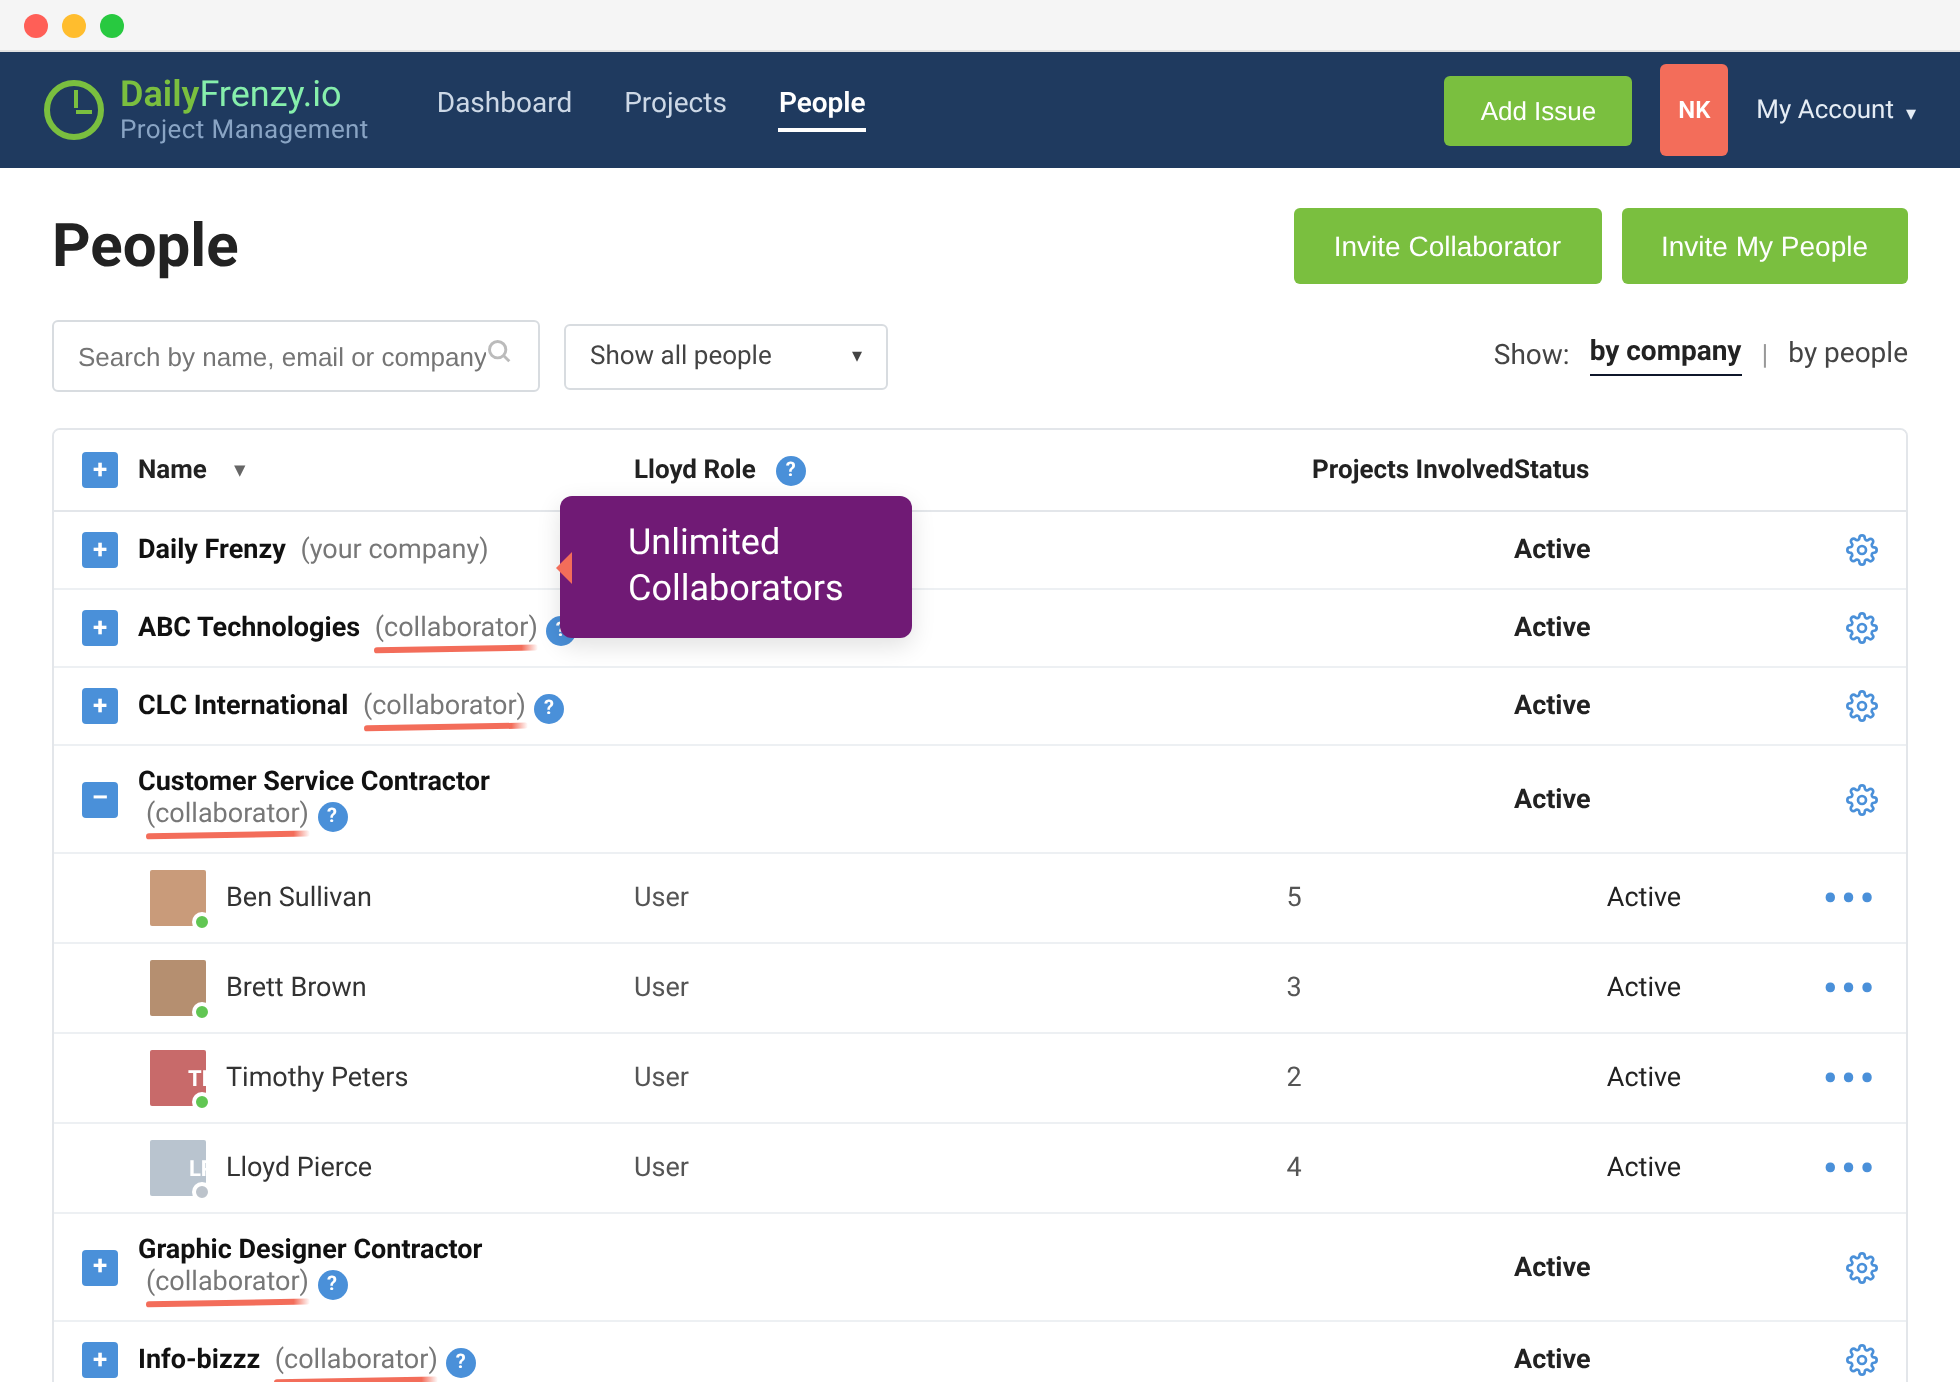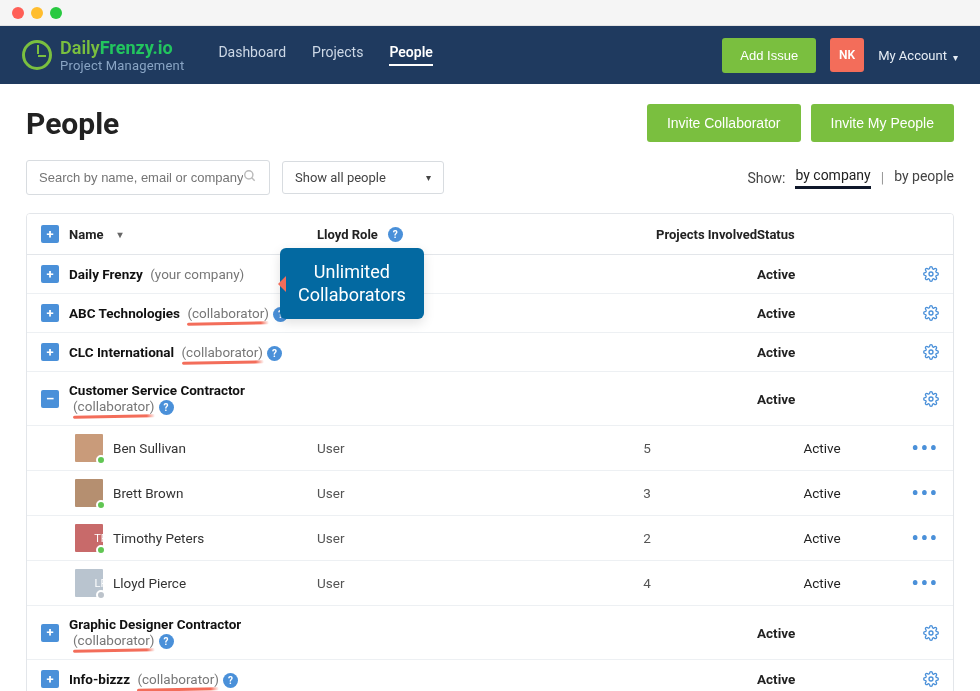--- a/index.html
+++ b/index.html
@@ -8,70 +8,70 @@
   .traffic { width: 12px; height: 12px; border-radius: 50%; }
   .tred { background: #ff5f57; } .tyellow { background: #ffbd2e; } .tgreen { background: #28c940; }
 
   .topbar { background: #1f3a5f; height: 58px; display: flex; align-items: center; padding: 0 22px; color: #fff; }
   .logo { display: flex; align-items: center; gap: 8px; margin-right: 34px; }
   .logo-icon { width: 30px; height: 30px; border-radius: 50%; border: 3px solid #7abf3f; position: relative; background: #1f3a5f; }
   .logo-icon:before { content:""; position:absolute; width:2px; height:9px; background:#7abf3f; top:2px; left:12px; }
   .logo-icon:after { content:""; position:absolute; width:8px; height:2px; background:#7abf3f; top:12px; left:13px; }
   .logo-text { display:flex; flex-direction:column; line-height:1; }
   .logo-text .brand { font-size: 18px; }
-  .logo-text .brand .d { color:#7abf3f; font-weight:600;} .logo-text .brand .f { color:#22c55e; font-weight:700;}
+  .logo-text .brand .d { color:#7abf3f; font-weight:600;} .logo-text .brand .f { color:#86efac; font-weight:400;}
   .logo-text .sub { font-size: 13px; color:#89a4c4; letter-spacing:0.2px; margin-top:2px; }
   .nav { display: flex; gap: 26px; font-size: 14px; color: #cdd8e6; }
   .nav a { color:#cdd8e6; text-decoration:none; padding-bottom:4px; cursor:pointer; }
   .nav a.active { color:#fff; border-bottom:2px solid #fff; font-weight:600; }
   .topbar-right { margin-left:auto; display:flex; align-items:center; gap:14px; }
   .btn-green { background:#7abf3f; color:#fff; border:none; border-radius:3px; padding:10px 18px; font-size:13px; cursor:pointer; }
-  .avatar-badge { background:#f36d5a; color:#fff; width:34px; height:34px; border-radius:3px; display:flex; align-items:center; justify-content:center; font-size:12px; font-weight:600; }
+  .avatar-badge { background:#f36d5a; color:#fff; width:34px; height:46px; border-radius:3px; display:flex; align-items:center; justify-content:center; font-size:12px; font-weight:600; }
   .account { color:#e6edf5; font-size:13px; display:flex; align-items:flex-end; gap:6px; cursor:pointer; }
 
   .page { padding: 20px 26px; }
   .page-head { display:flex; align-items:center; margin-bottom:18px; }
   .page-title { font-size:30px; font-weight:700; color:#222; }
   .head-actions { margin-left:auto; display:flex; gap:10px; }
   .btn-green-lg { background:#7abf3f; color:#fff; border:none; border-radius:3px; padding:11px 20px; font-size:14px; cursor:pointer; }
 
   .controls-row { display:flex; align-items:center; margin-bottom:18px; }
   .search-box { display:flex; align-items:center; border:1px solid #d8dce0; border-radius:3px; padding:8px 12px; width:244px; background:#fff; }
   .search-box input { border:none; outline:none; flex:1; font-size:13px; color:#888; background:transparent; }
   .search-icon { color:#bbb; font-size:14px; }
   .select-box { border:1px solid #d8dce0; border-radius:3px; padding:8px 12px; background:#fff; width:162px; margin-left:12px; display:flex; align-items:center; justify-content:space-between; font-size:13px; color:#444; cursor:pointer; }
   .show-toggle { margin-left:auto; font-size:14px; color:#444; display:flex; align-items:center; gap:10px; }
   .show-toggle .opt { cursor:pointer; padding-bottom:3px; }
-  .show-toggle .opt.active { font-weight:400; color:#222; border-bottom:3px solid #0f172a; }
+  .show-toggle .opt.active { font-weight:700; color:#222; border-bottom:1px solid #0f172a; }
   .show-toggle .sep { color:#999; }
 
   .table-wrap { border:1px solid #e3e6ea; border-radius:4px; overflow:hidden; }
   .thead { display:flex; align-items:center; background:#fff; border-bottom:1px solid #e3e6ea; font-weight:700; font-size:13px; color:#222; padding:11px 14px; }
   .row { display:flex; align-items:center; background:#fff; border-bottom:1px solid #edf0f3; padding:10px 14px; font-size:13.5px; position:relative; }
   .row:last-child { border-bottom:none; }
   .row.sub { padding:8px 14px 8px 48px;text-align:center; }
   .col-name { flex: 0 0 276px; display:flex; align-items:center; gap:10px; }
   .col-role { flex: 0 0 220px; color:#555; display:flex; align-items:center; gap:6px; }
   .col-proj { flex: 0 0 220px; color:#555; }
   .col-status { flex: 0 0 130px; font-weight:700; color:#222; }
   .thead .col-status { font-weight:700; }
   .col-action { margin-left:auto; color:#4a90d9; cursor:pointer; font-size:18px; }
   .expand { width:18px; height:18px; background:#4a90d9; color:#fff; border-radius:2px; display:flex; align-items:center; justify-content:center; font-size:13px; font-weight:700; line-height:1; cursor:pointer; flex-shrink:0; }
   .company-name { font-weight:700; color:#111; }
   .tag { color:#777; font-weight:400; margin-left:4px; position:relative; }
   .underline-red:after { content:""; position:absolute; left:0; right:0; bottom:-4px; height:3px; background:linear-gradient(90deg,#f36d5a 0%, #f36d5a 90%, transparent); border-radius:2px; transform: skewY(-1deg); }
   .help-icon { width:15px; height:15px; border-radius:50%; background:#4a90d9; color:#fff; font-size:10px; display:inline-flex; align-items:center; justify-content:center; margin-left:4px; font-weight:700; cursor:pointer; }
-  .user-ava { width:28px; height:28px; border-radius:1px; display:flex; align-items:center; justify-content:center; color:#fff; font-size:11px; font-weight:400; position:relative; flex-shrink:0;padding-left:24px; }
+  .user-ava { width:28px; height:28px; border-radius:1px; display:flex; align-items:center; justify-content:center; color:#fff; font-size:11px; font-weight:700; position:relative; flex-shrink:0;padding-left:24px; }
   .user-ava .presence { position:absolute; right:-3px; bottom:-3px; width:10px; height:10px; border-radius:50%; border:2px solid #fff; }
   .dots { color:#4a90d9; font-size:20px; letter-spacing:2px; cursor:pointer; font-weight:700; line-height:1; }
   .gear { color:#4a90d9; display:inline-block; }
   .gear svg { width:16px; height:16px; display:block; }
   .sort-caret { font-size:10px; color:#666; margin-left:4px; }
 
-  .callout { position:absolute; left:280px; top:248px; background:#0369a1; color:#fff; padding:12px 18px; border-radius:6px; font-size:18px; line-height:1.3; box-shadow:0 4px 12px rgba(0,0,0,0.12); z-index:5;text-align:center; }
+  .callout { position:absolute; left:280px; top:248px; background:#701a75; color:#fff; padding:12px 34px; border-radius:6px; font-size:18px; line-height:1.3; box-shadow:0 4px 12px rgba(0,0,0,0.12); z-index:5; }
   .callout:before { content:""; position:absolute; left:-10px; top:28px; border:8px solid transparent; border-right-color:#f36d5a; }
   .chev { font-size:10px; }
 </style>
 </head>
 <body>
 
 <div class="window-chrome">
   <div class="traffic tred"></div>
   <div class="traffic tyellow"></div>
   <div class="traffic tgreen"></div>

